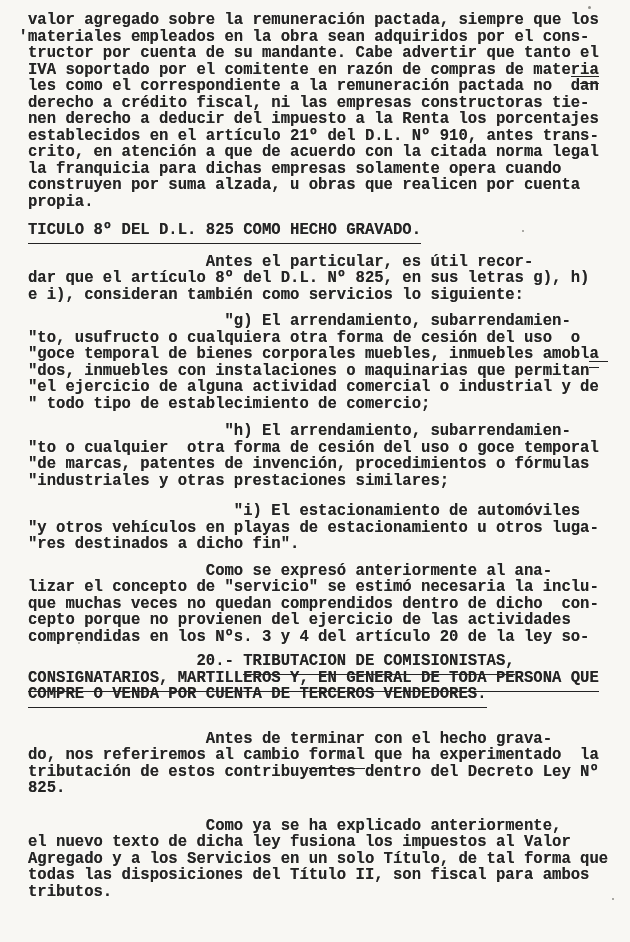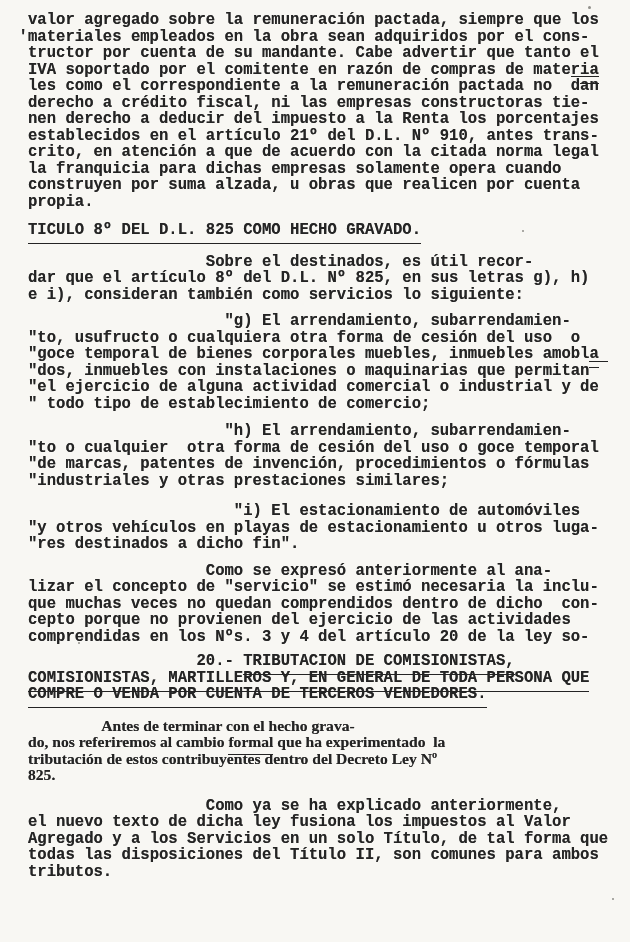--- a/index.html
+++ b/index.html
@@ -51,21 +51,21 @@
       <div class="line"><span>establecidos en el artículo 21º del D.L. Nº 910, antes trans-</span></div>
       <div class="line"><span>crito, en atención a que de acuerdo con la citada norma legal</span></div>
       <div class="line"><span>la franquicia para dichas empresas solamente opera cuando</span></div>
       <div class="line"><span>construyen por suma alzada, u obras que realicen por cuenta</span></div>
       <div class="line"><span>propia.</span></div>
     </div>
     <div class="block" style="margin-top: 12px;">
       <div class="line"><span class="u">TICULO 8º DEL D.L. 825 COMO HECHO GRAVADO.</span></div>
     </div>
     <div class="block" style="margin-top: 15px;">
-      <div class="line"><span>                   Sobre el destinados, es útil recor-</span></div>
+      <div class="line"><span>                   Antes el particular, es útil recor-</span></div>
       <div class="line"><span>dar que el artículo 8º del D.L. Nº 825, en sus letras g), h)</span></div>
       <div class="line"><span>e i), consideran también como servicios lo siguiente:</span></div>
     </div>
     <div class="block" style="margin-top: 10px;">
       <div class="line"><span>                     "g) El arrendamiento, subarrendamien-</span></div>
       <div class="line"><span>"to, usufructo o cualquiera otra forma de cesión del uso  o</span></div>
       <div class="line"><span>"goce temporal de bienes corporales muebles, inmuebles amobl</span><span class="u">a</span></div>
       <div class="line"><span>"dos, inmuebles con instalaciones o maquinarias que permitan</span><span class="o">  </span></div>
       <div class="line"><span>"el ejercicio de alguna actividad comercial o industrial y de</span></div>
       <div class="line"><span>" todo tipo de establecimiento de comercio;</span></div>
@@ -83,29 +83,29 @@
     </div>
     <div class="block" style="margin-top: 10px;">
       <div class="line"><span>                   Como se expresó anteriormente al ana-</span></div>
       <div class="line"><span>lizar el concepto de "servicio" se estimó necesaria la inclu-</span></div>
       <div class="line"><span>que muchas veces no quedan comprendidos dentro de dicho  con-</span></div>
       <div class="line"><span>cepto porque no provienen del ejercicio de las actividades</span></div>
       <div class="line"><span>comprendidas en los Nºs. 3 y 4 del artículo 20 de la ley so-</span></div>
     </div>
     <div class="block" style="margin-top: 8px;">
       <div class="line"><span>                  20.- </span><span class="u">TRIBUTACION DE COMISIONISTAS,</span></div>
-      <div class="line"><span class="u">COMISIONISTAS, MARTILLEROS Y, EN GENERAL DE TODA PERSONA QUE</span></div>
+      <div class="line"><span class="u">CONSIGNATARIOS, MARTILLEROS Y, EN GENERAL DE TODA PERSONA QUE</span></div>
       <div class="line"><span class="u">COMPRE O VENDA POR CUENTA DE TERCEROS VENDEDORES.</span></div>
     </div>
-    <div class="block" style="margin-top: 15px; font-family: Liberation Serif, serif;">
+    <div class="block" style="margin-top: 28px;">
       <div class="line"><span>                   Antes de terminar con el hecho grava-</span></div>
       <div class="line"><span>do, nos referiremos al cambio </span><span class="u">formal</span><span> que ha experimentado  la</span></div>
       <div class="line"><span>tributación de estos contribuyentes dentro del Decreto Ley Nº</span></div>
       <div class="line"><span>825.</span></div>
     </div>
-    <div class="block" style="margin-top: 14px;">
+    <div class="block" style="margin-top: 21px;">
       <div class="line"><span>                   Como ya se ha explicado anteriormente,</span></div>
       <div class="line"><span>el nuevo texto de dicha ley fusiona los impuestos al Valor</span></div>
       <div class="line"><span>Agregado y a los Servicios en un solo Título, de tal forma que</span></div>
-      <div class="line"><span>todas las disposiciones del Título II, son comunes para ambos</span></div>
+      <div class="line"><span>todas las disposiciones del Título II, son fiscal para ambos</span></div>
       <div class="line"><span>tributos.</span></div>
     </div>
   </div>
 
 </body></html>

